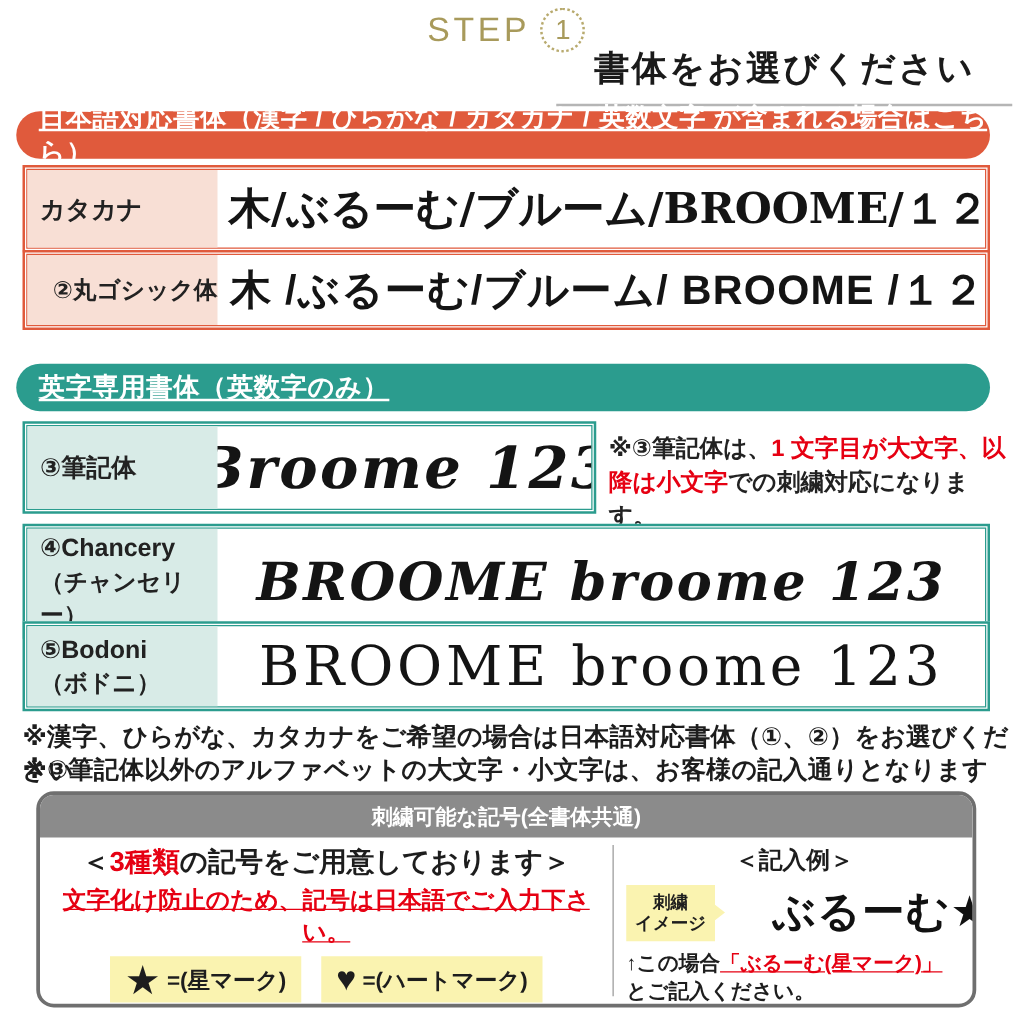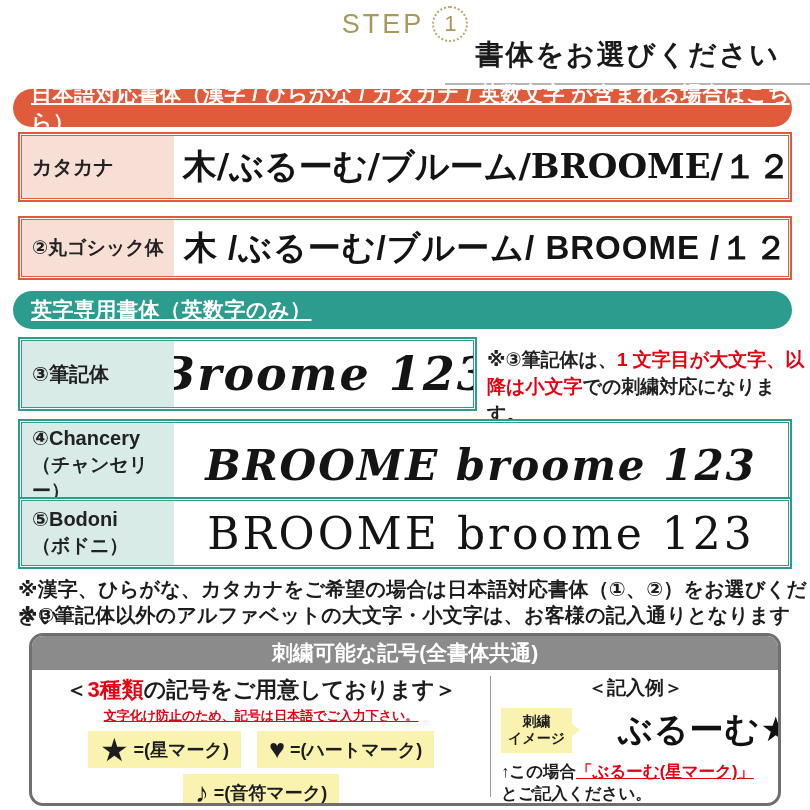--- a/index.html
+++ b/index.html
@@ -57,51 +57,51 @@
   .font-sample{
     flex:1;display:flex;align-items:center;justify-content:center;
     color:#141414;white-space:nowrap;overflow:hidden;
   }
   .sample-kaisho{font-family:"DejaVu Serif","Liberation Serif",serif;font-weight:bold;font-size:34px;}
   .sample-maru{font-family:"Liberation Sans","DejaVu Sans",sans-serif;font-weight:bold;font-size:33px;letter-spacing:1px;}
   .sample-script{font-family:"DejaVu Serif","Liberation Serif",serif;font-style:italic;font-weight:bold;font-size:46px;letter-spacing:2px;}
   .sample-chancery{font-family:"DejaVu Serif","Liberation Serif",serif;font-style:italic;font-weight:bold;font-size:42px;letter-spacing:2px;}
   .sample-bodoni{font-family:"DejaVu Serif","Liberation Serif",serif;font-size:44px;letter-spacing:3px;}
   #box1{top:132px;height:70px;}
-  #box2{top:216px;height:64px;}
+  #box2{top:200px;height:64px;text-align:right;}
   #box3{top:337px;width:459px;height:74px;}
   #box4{top:419px;height:92px;}
   #box5{top:497px;height:72px;}
   
   .script-note{
     position:absolute;top:347px;left:487px;width:320px;
     font-size:19px;font-weight:bold;line-height:1.42;color:#222;
   }
   .red-text{color:#e60012;}
   
   .note-line{position:absolute;left:18px;font-size:20px;font-weight:bold;color:#1d1d1d;letter-spacing:0.2px;}
   #note-a{top:576px;}
   #note-b{top:602px;}
   
   .symbol-box{
     position:absolute;top:633px;left:29px;width:752px;height:173px;
     border:3px solid #6f6f6f;border-radius:14px;box-sizing:border-box;
     overflow:hidden;background:#fff;
   }
   .symbol-header{
-    height:34px;background:#8b8b8b;color:#fff;font-weight:bold;font-size:21px;
+    height:34px;background:#8b8b8b;color:#fff;font-weight:bold;font-size:17px;
     display:flex;align-items:center;justify-content:center;
   }
   .symbol-content{display:flex;height:133px;}
   .symbol-left{flex:0 0 458px;padding:5px 0 0 0;box-sizing:border-box;text-align:center;}
   .v-divider{width:1px;background:#9a9a9a;margin:6px 0 6px 0;}
   .symbol-right{flex:1;padding:5px 8px 0 10px;box-sizing:border-box;}
   .sym-heading{font-size:22px;font-weight:bold;color:#1d1d1d;}
   .sym-warning{
-    font-size:13px;font-weight:bold;color:#e60012;
+    font-size:19px;font-weight:bold;color:#e60012;
     text-decoration:underline;margin-top:2px;
   }
   .chip-row{display:flex;justify-content:center;gap:16px;margin-top:6px;}
   .chip{
     display:inline-flex;align-items:center;gap:5px;background:#faf3b0;
     padding:1px 12px;height:37px;box-sizing:border-box;
     font-size:18px;font-weight:bold;color:#1d1d1d;white-space:nowrap;
   }
   .glyph-star{font-size:32px;line-height:1;}
   .glyph-heart{font-size:27px;line-height:1;}

